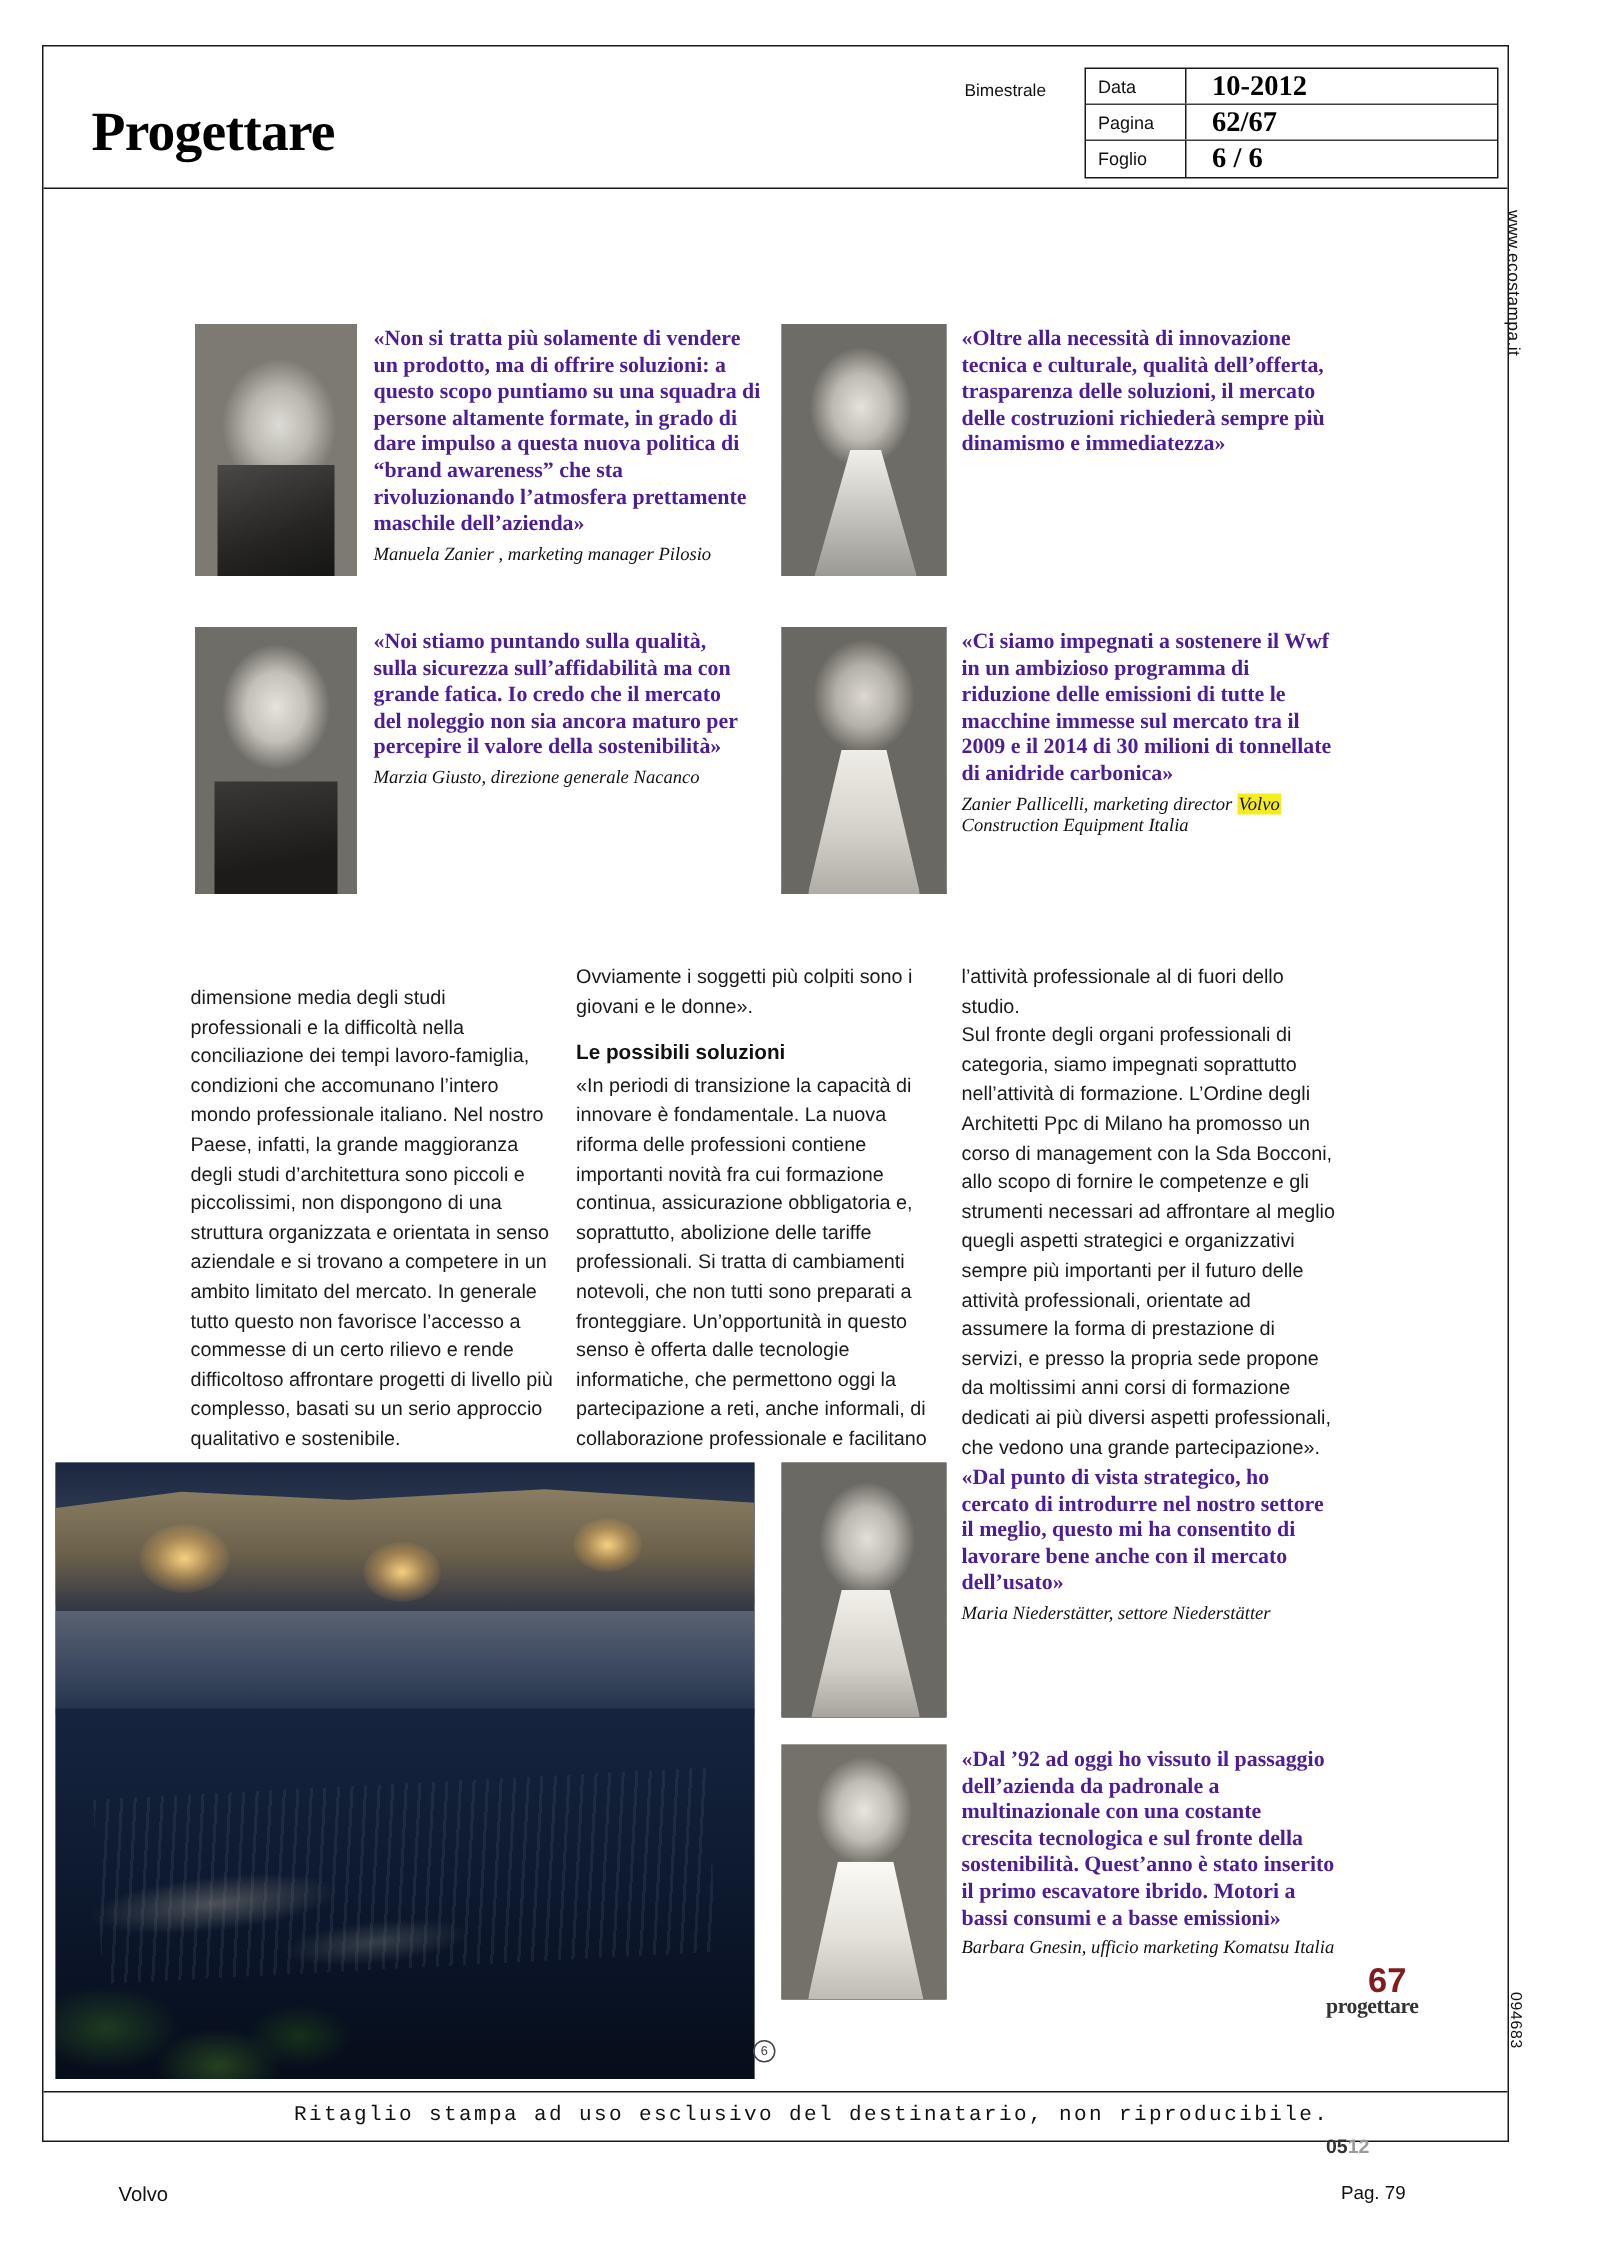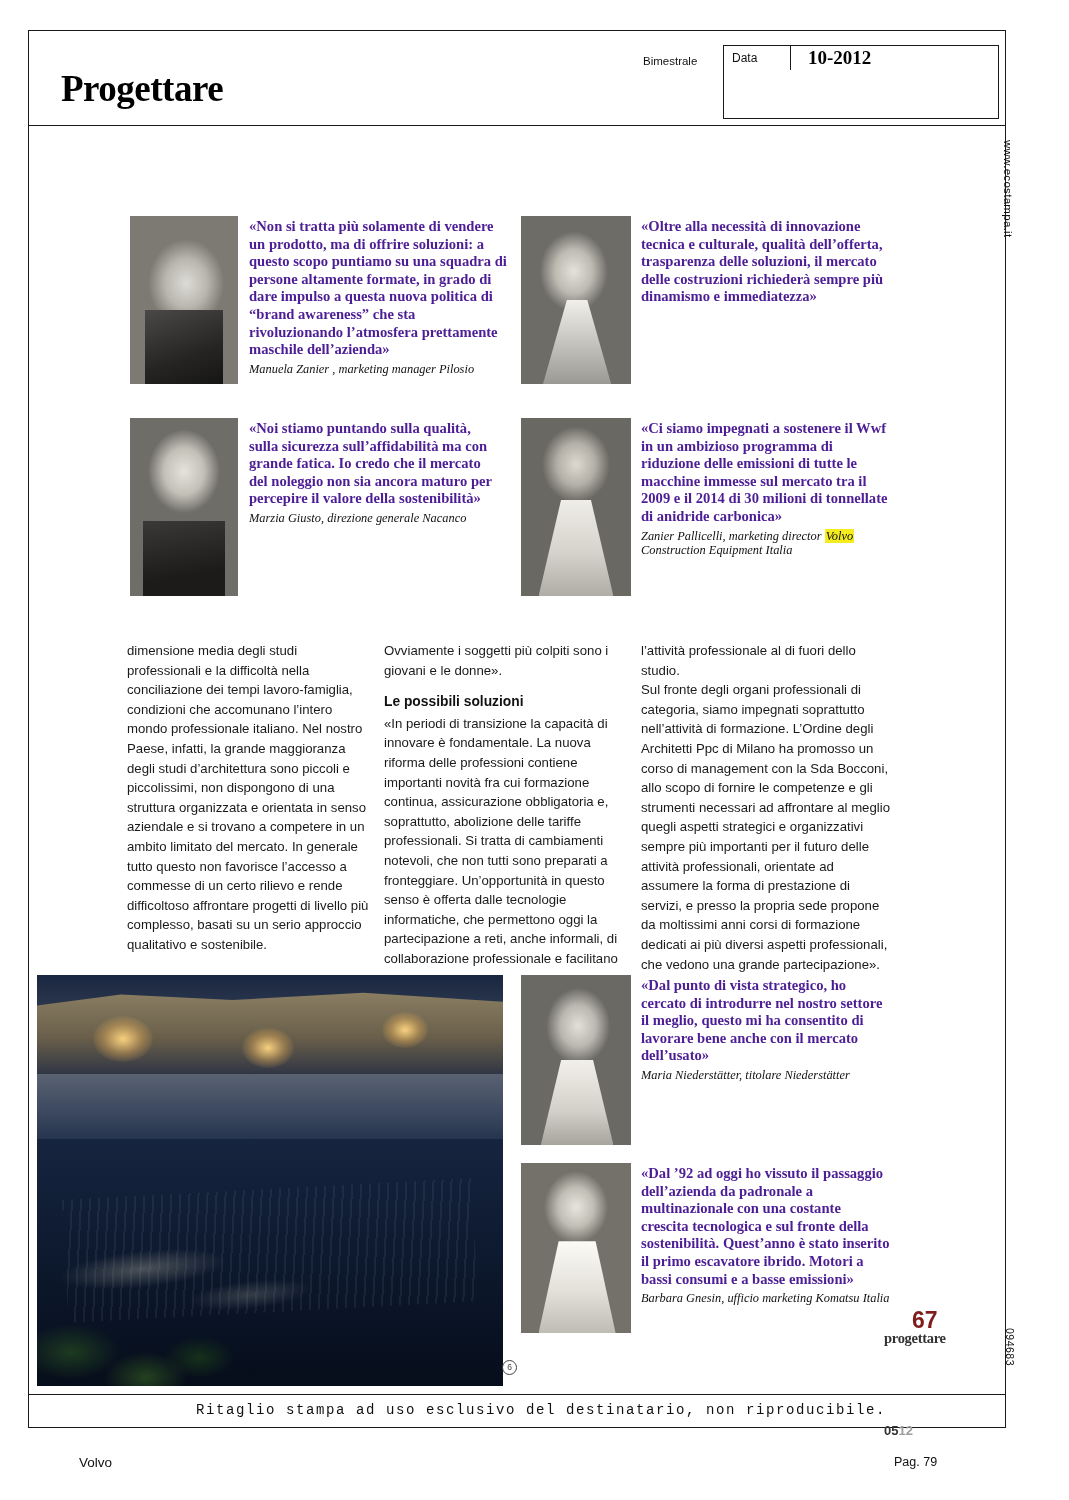--- a/index.html
+++ b/index.html
@@ -285,21 +285,21 @@
   
   .col {
     position: absolute;
     font-family: "Liberation Sans", sans-serif;
     font-size: 13.2px;
     line-height: 19.6px;
     color: #1a1a1a;
     text-align: left;
   }
   .col p { margin: 0; }
-  .col1 { left: 127px; top: 641px; width: 243px; }
+  .col1 { left: 127px; top: 655px; width: 243px; }
   .col2 { left: 384px; top: 641px; width: 243px; }
   .col3 { left: 641px; top: 641px; width: 250px; }
 
   .subhead {
     font-weight: bold;
     font-size: 13.8px;
     margin: 12px 0 2px 0 !important;
     color: #111;
   }
 
@@ -381,20 +381,30 @@
   <div class="masthead">
     <div class="masthead-title">Progettare</div>
     <div class="periodicity">Bimestrale</div>
 
     <div class="meta-box">
       <div class="meta-row">
         <span class="meta-label">Data</span>
         <span class="meta-sep"></span>
         <span class="meta-value">10-2012</span>
       </div>
+      <div class="meta-row">
+        <span class="meta-label">Pagina</span>
+        <span class="meta-sep"></span>
+        <span class="meta-value">62/67</span>
+      </div>
+      <div class="meta-row">
+        <span class="meta-label">Foglio</span>
+        <span class="meta-sep"></span>
+        <span class="meta-value">6 / 6</span>
+      </div>
     </div>
   </div>
 
   <div class="vert-url">www.ecostampa.it</div>
   <div class="vert-code">094683</div>
 
   <div class="photo ph1">
       <div class="ph-in"></div>
     </div>
   <div class="photo ph2">
@@ -427,21 +437,21 @@
     <div class="qattr">Marzia Giusto, direzione generale Nacanco</div>
   </div>
 
   <div class="quote q4">
     <div class="qtext">«Ci siamo impegnati a sostenere il Wwf in un ambizioso programma di riduzione delle emissioni di tutte le macchine immesse sul mercato tra il 2009 e il 2014 di 30 milioni di tonnellate di anidride carbonica»</div>
     <div class="qattr"><span>Zanier Pallicelli, marketing director </span><span class="hl">Volvo</span><span> Construction Equipment Italia</span></div>
   </div>
 
   <div class="quote q5">
     <div class="qtext">«Dal punto di vista strategico, ho cercato di introdurre nel nostro settore il meglio, questo mi ha consentito di lavorare bene anche con il mercato dell’usato»</div>
-    <div class="qattr">Maria Niederstätter, titolare Niederstätter</div>
+    <div class="qattr">Maria Niederstätter, settore Niederstätter</div>
   </div>
 
   <div class="quote q6">
     <div class="qtext">«Dal ’92 ad oggi ho vissuto il passaggio dell’azienda da padronale a multinazionale con una costante crescita tecnologica e sul fronte della sostenibilità. Quest’anno è stato inserito il primo escavatore ibrido. Motori a bassi consumi e a basse emissioni»</div>
     <div class="qattr">Barbara Gnesin, ufficio marketing Komatsu Italia</div>
   </div>
 
   <div class="col col1">
     <p>dimensione media degli studi professionali e la difficoltà nella conciliazione dei tempi lavoro-famiglia, condizioni che accomunano l’intero mondo professionale italiano. Nel nostro Paese, infatti, la grande maggioranza degli studi d’architettura sono piccoli e piccolissimi, non dispongono di una struttura organizzata e orientata in senso aziendale e si trovano a competere in un ambito limitato del mercato. In generale tutto questo non favorisce l’accesso a commesse di un certo rilievo e rende difficoltoso affrontare progetti di livello più complesso, basati su un serio approccio qualitativo e sostenibile.</p>
   </div>

